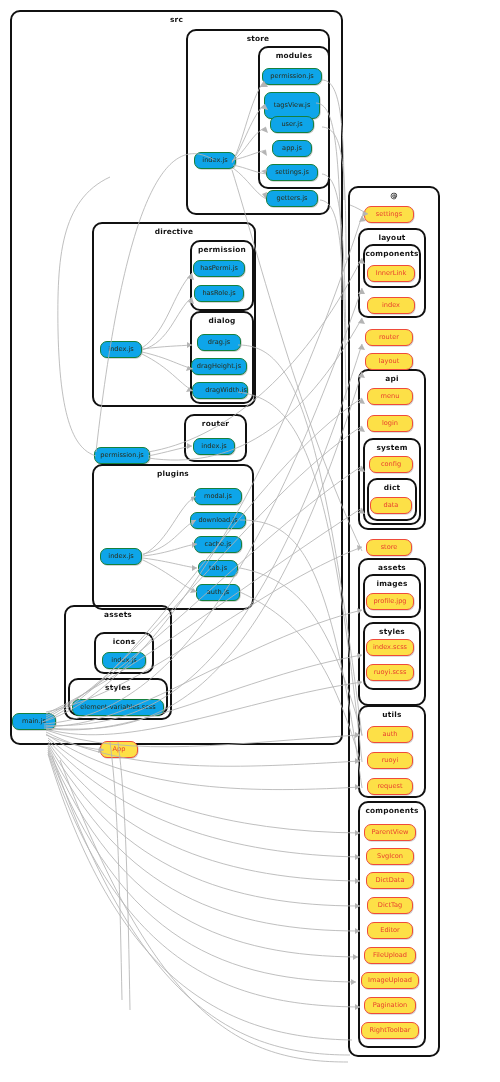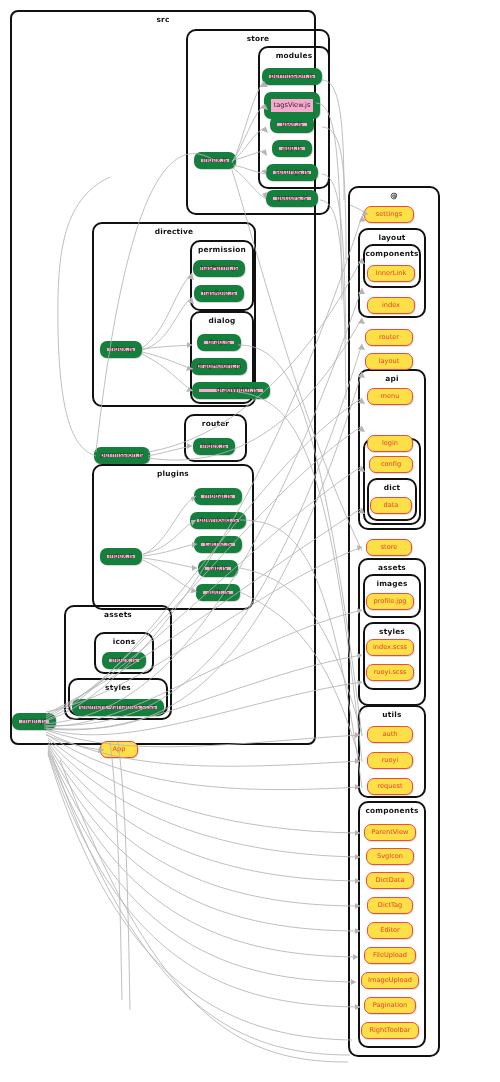--- a/index.html
+++ b/index.html
@@ -7,21 +7,21 @@
   #stage{position:relative;width:500px;height:1082px;background:#fff;}
 
   
   .cluster{position:absolute;border:2.2px solid #111;border-radius:10px;background:transparent;box-sizing:border-box;}
   .cluster > .clabel{position:absolute;top:3px;left:0;width:100%;text-align:center;
       font-size:7.4px;font-weight:bold;color:#111;letter-spacing:.2px;line-height:9px;}
 
   
   .node{position:absolute;box-sizing:border-box;display:flex;align-items:center;justify-content:center;
         border-radius:7px;font-size:6.6px;line-height:1;white-space:nowrap;}
-  .node.yellow{background:#f9a8d4;border:7px solid #15803d;color:#2b2b18;
+  .node.yellow{background:#0ea5e9;border:1px solid #15803d;color:#2b2b18;
         box-shadow:0.7px 0.7px 0 rgba(0,0,0,.22);}
   .node.red{background:#fdf5dc;border:1.3px solid #f1past;}
   .node.red{background:#fde047;border:1.3px solid #ef4b3a;color:#e8402f;
         box-shadow:0.7px 0.7px 0 rgba(0,0,0,.18);}
 
   
   svg.edges{position:absolute;left:0;top:0;width:500px;height:1082px;pointer-events:none;}
   svg.edges path{fill:none;stroke:#b4b4b4;stroke-width:.85px;}
   svg.edges polygon{fill:#b4b4b4;}
   .below{z-index:1;}
@@ -151,21 +151,21 @@
     <path d="M320,200 C340,202 344,240 346,400"></path>
 
     <path d="M52,756 C140,1010 240,1055 350,1055"></path>
     <path d="M60,760 C160,1030 250,1062 348,1062"></path>
     <path d="M110,742 C118,800 120,900 122,1000"></path>
     <path d="M118,742 C126,800 128,900 130,1010"></path>
   </svg>
 
   <div class="clusterlayer">
 
-    <div class="cluster" style="left:10px;top:10px;width:306px;height:735px;border-radius:8px;">
+    <div class="cluster" style="left:10px;top:10px;width:333px;height:735px;">
       <div class="clabel">src</div>
     </div>
 
     <div class="cluster" style="left:186px;top:29px;width:144px;height:186px;">
       <div class="clabel">store</div>
     </div>
 
     <div class="cluster" style="left:258px;top:46px;width:72px;height:143px;">
       <div class="clabel">modules</div>
     </div>
@@ -286,21 +286,21 @@
     </div>
     <div class="node yellow" style="left:194px;top:285px;width:50px;height:17px;">
       <span>hasRole.js</span>
     </div>
     <div class="node yellow" style="left:197px;top:334px;width:44px;height:17px;">
       <span>drag.js</span>
     </div>
     <div class="node yellow" style="left:191px;top:358px;width:56px;height:17px;">
       <span>dragHeight.js</span>
     </div>
-    <div class="node yellow" style="left:192px;top:382px;width:78px;height:17px;padding-left:12px;">
+    <div class="node yellow" style="left:192px;top:382px;width:56px;height:17px;padding-left:12px;">
       <span>dragWidth.js</span>
     </div>
 
     <div class="node yellow" style="left:193px;top:438px;width:42px;height:17px;">
       <span>index.js</span>
     </div>
 
     <div class="node yellow" style="left:94px;top:447px;width:56px;height:17px;">
       <span>permission.js</span>
     </div>
@@ -350,21 +350,21 @@
     <div class="node red" style="left:365px;top:329px;width:48px;height:17px;">
       <span>router</span>
     </div>
     <div class="node red" style="left:365px;top:353px;width:48px;height:17px;">
       <span>layout</span>
     </div>
 
     <div class="node red" style="left:367px;top:388px;width:46px;height:17px;">
       <span>menu</span>
     </div>
-    <div class="node red" style="left:367px;top:435px;width:46px;height:17px;justify-content:center;">
+    <div class="node red" style="left:367px;top:415px;width:46px;height:17px;justify-content:center;">
       <span>login</span>
     </div>
     <div class="node red" style="left:369px;top:456px;width:44px;height:17px;">
       <span>config</span>
     </div>
     <div class="node red" style="left:370px;top:497px;width:42px;height:17px;">
       <span>data</span>
     </div>
 
     <div class="node red" style="left:366px;top:539px;width:46px;height:17px;">

